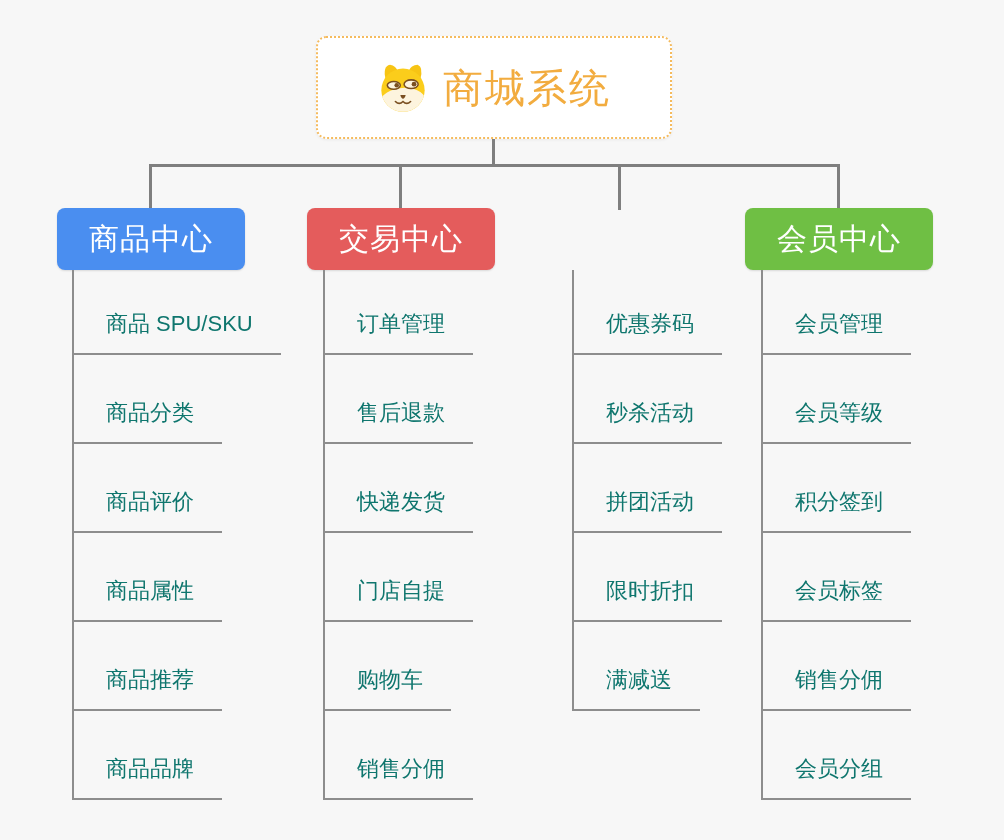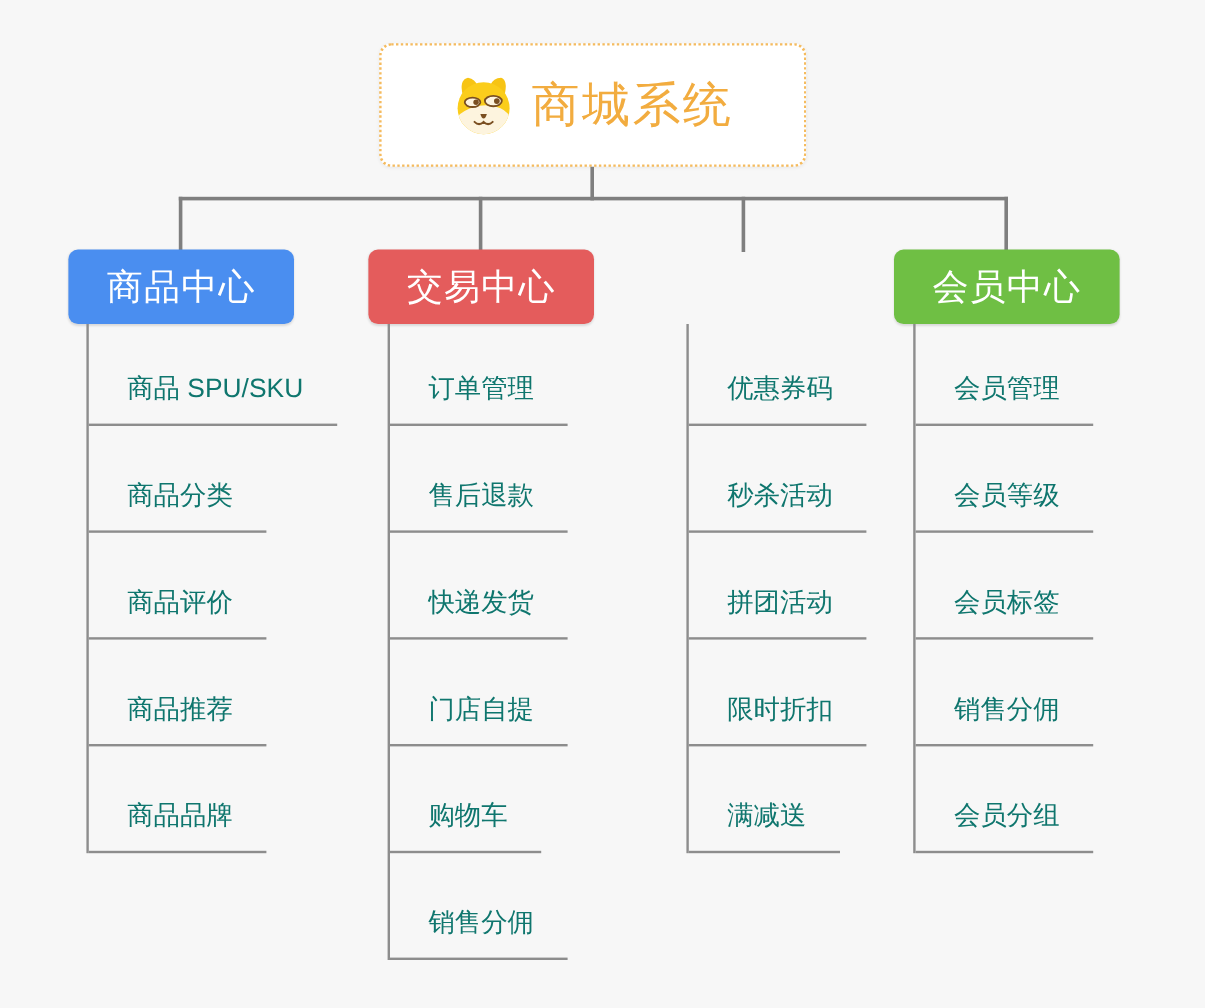--- a/index.html
+++ b/index.html
@@ -120,20 +120,23 @@
     <div class="leaf">
         <span>商品 SPU/SKU</span>
       </div>
     <div class="leaf">
         <span>商品分类</span>
       </div>
     <div class="leaf">
         <span>商品评价</span>
       </div>
     <div class="leaf">
+        <span>商品属性</span>
+      </div>
+    <div class="leaf">
         <span>商品推荐</span>
       </div>
     <div class="leaf">
         <span>商品品牌</span>
       </div>
   </div>
 
   <div class="branch-col cx-1">
     <div class="leaf">
         <span>订单管理</span>
@@ -174,20 +177,23 @@
   </div>
 
   <div class="branch-col cx-3">
     <div class="leaf">
         <span>会员管理</span>
       </div>
     <div class="leaf">
         <span>会员等级</span>
       </div>
     <div class="leaf">
+        <span>积分签到</span>
+      </div>
+    <div class="leaf">
         <span>会员标签</span>
       </div>
     <div class="leaf">
         <span>销售分佣</span>
       </div>
     <div class="leaf">
         <span>会员分组</span>
       </div>
   </div>
 

